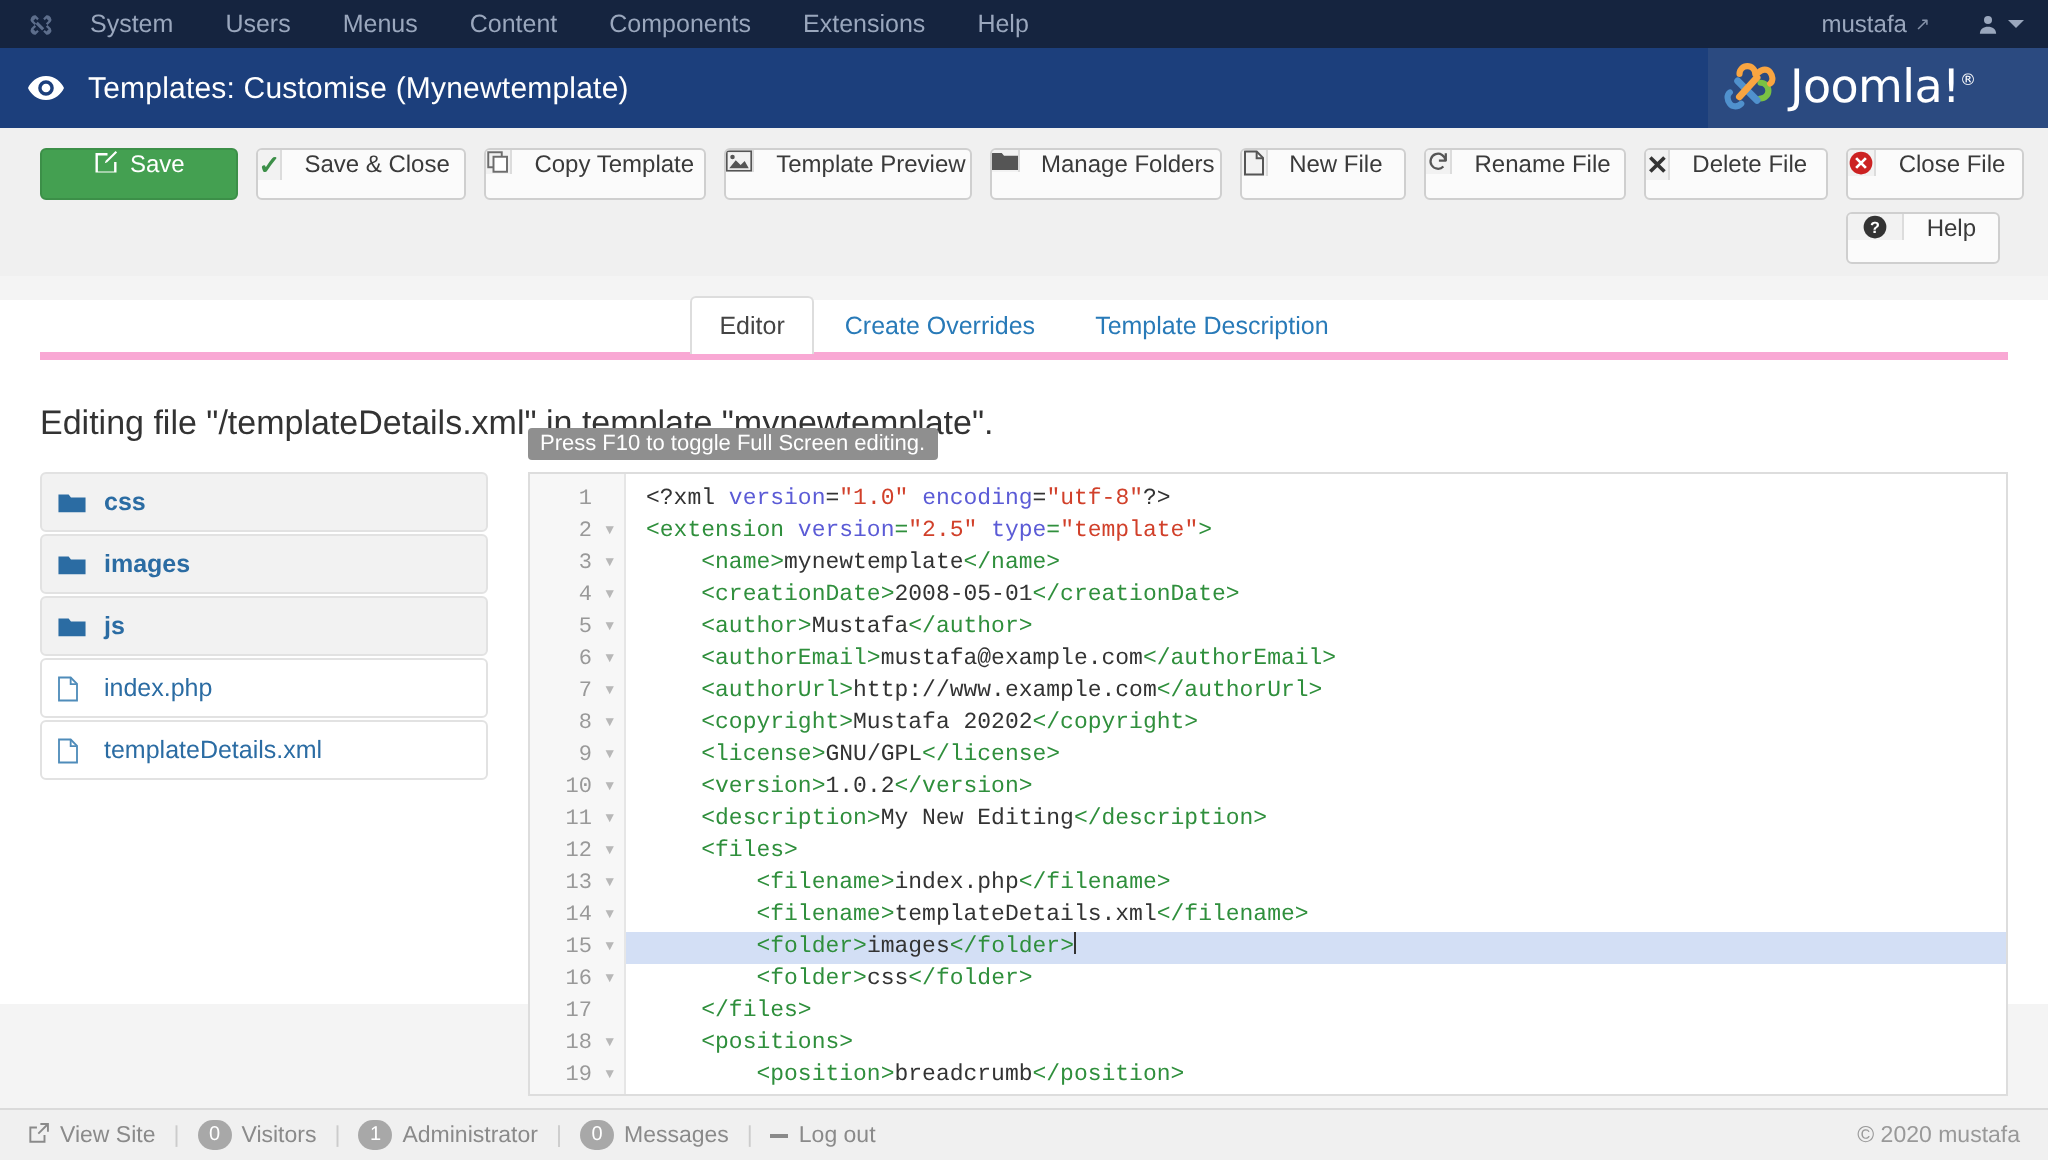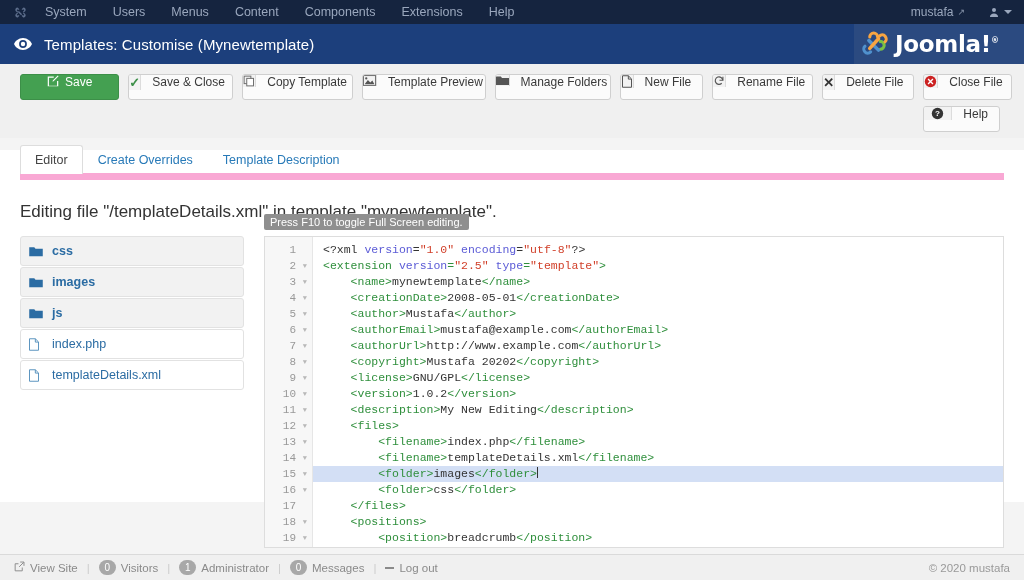--- a/index.html
+++ b/index.html
@@ -80,21 +80,21 @@
   }
   .brand {
     position: absolute; right: 0; top: 0;
     height: 40px; width: 170px;
     display: flex; align-items: center; justify-content: flex-start;
     padding-left: 6px;
     background: #2b4a80;
   }
   .brand-logo { width: 30px; height: 28px; margin-right: 5px; }
   .brand-text {
-    color: #fff; font-size: 23px; font-weight: 700;
+    color: #fff; font-size: 23px; font-weight: 400;
     letter-spacing: -.3px;
     font-family: "DejaVu Sans", sans-serif;
   }
   .brand-reg { font-size: 8px; vertical-align: super; }
 
   
   .toolbar-wrap { background: #f0f0f0; padding: 10px 12px 6px 20px; }
   .toolbar { display: flex; align-items: center; gap: 9px; }
   .btn {
     display: flex; align-items: flex-start;
@@ -132,23 +132,24 @@
   .btn .bico.check { color: #3c8f48; font-size: 13px; font-weight: bold; }
   .btn .bico.xmark { color: #333; font-weight: bold; font-size: 13px; }
   .btn .bico.redx { color: #cc2222; font-size: 13px; }
   .toolbar-row2 { display: flex; justify-content: flex-end; padding: 6px 12px 0 0; }
   .btn-help .bico { background: #f2f2f2; }
 
   
   .content { background: #fff; padding: 0 20px; height: 352px; position: relative; }
   .tabs {
     display: flex; align-items: flex-end;
-    border-bottom: 7px solid #f9a8d4;
+    border-bottom: 4px solid #f9a8d4;
     height: 30px;
     margin-top: 12px;
+    justify-content: center;
   }
   .tab {
     padding: 6px 14px 6px 14px;
     font-size: 12.5px;
     color: #287ab8;
     cursor: pointer;
     border: 1px solid transparent;
     border-bottom: none;
     line-height: 16px;
     position: relative;

